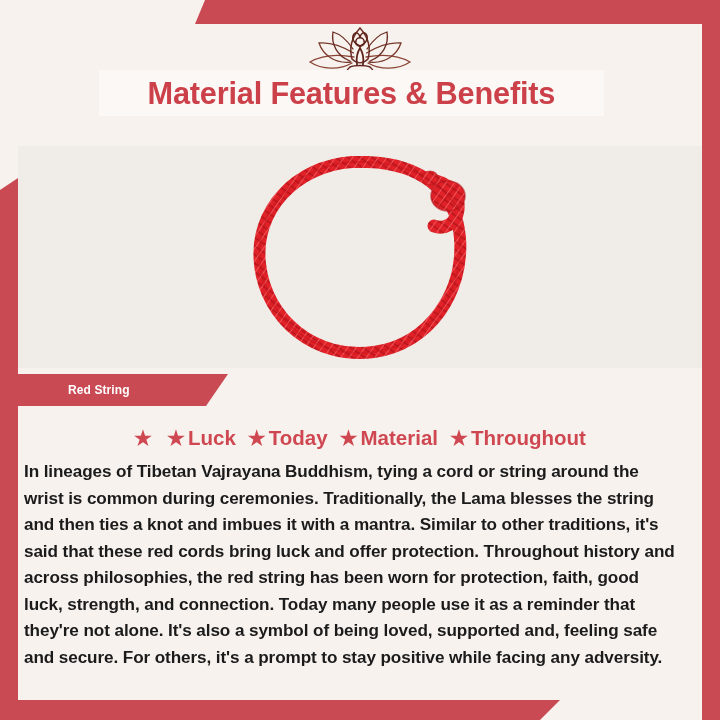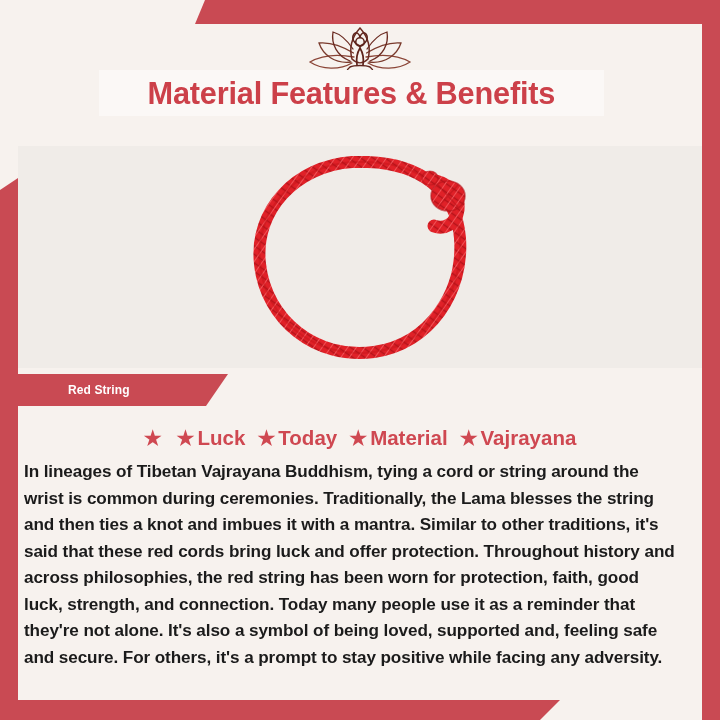--- a/index.html
+++ b/index.html
@@ -344,19 +344,19 @@
     <div class="benefit">
       <span class="star">★</span>
       <span>Today</span>
     </div>
     <div class="benefit">
       <span class="star">★</span>
       <span>Material</span>
     </div>
     <div class="benefit">
       <span class="star">★</span>
-      <span>Vajrayana</span>
+      <span>Throughout</span>
     </div>
   </div>
 
   <p class="body-copy">In lineages of Tibetan Vajrayana Buddhism, tying a cord or string around the wrist is common during ceremonies. Traditionally, the Lama blesses the string and then ties a knot and imbues it with a mantra. Similar to other traditions, it's said that these red cords bring luck and offer protection. Throughout history and across philosophies, the red string has been worn for protection, faith, good luck, strength, and connection. Today many people use it as a reminder that they're not alone. It's also a symbol of being loved, supported and, feeling safe and secure. For others, it's a prompt to stay positive while facing any adversity.</p>
 
 </div>
 
 </body></html>

